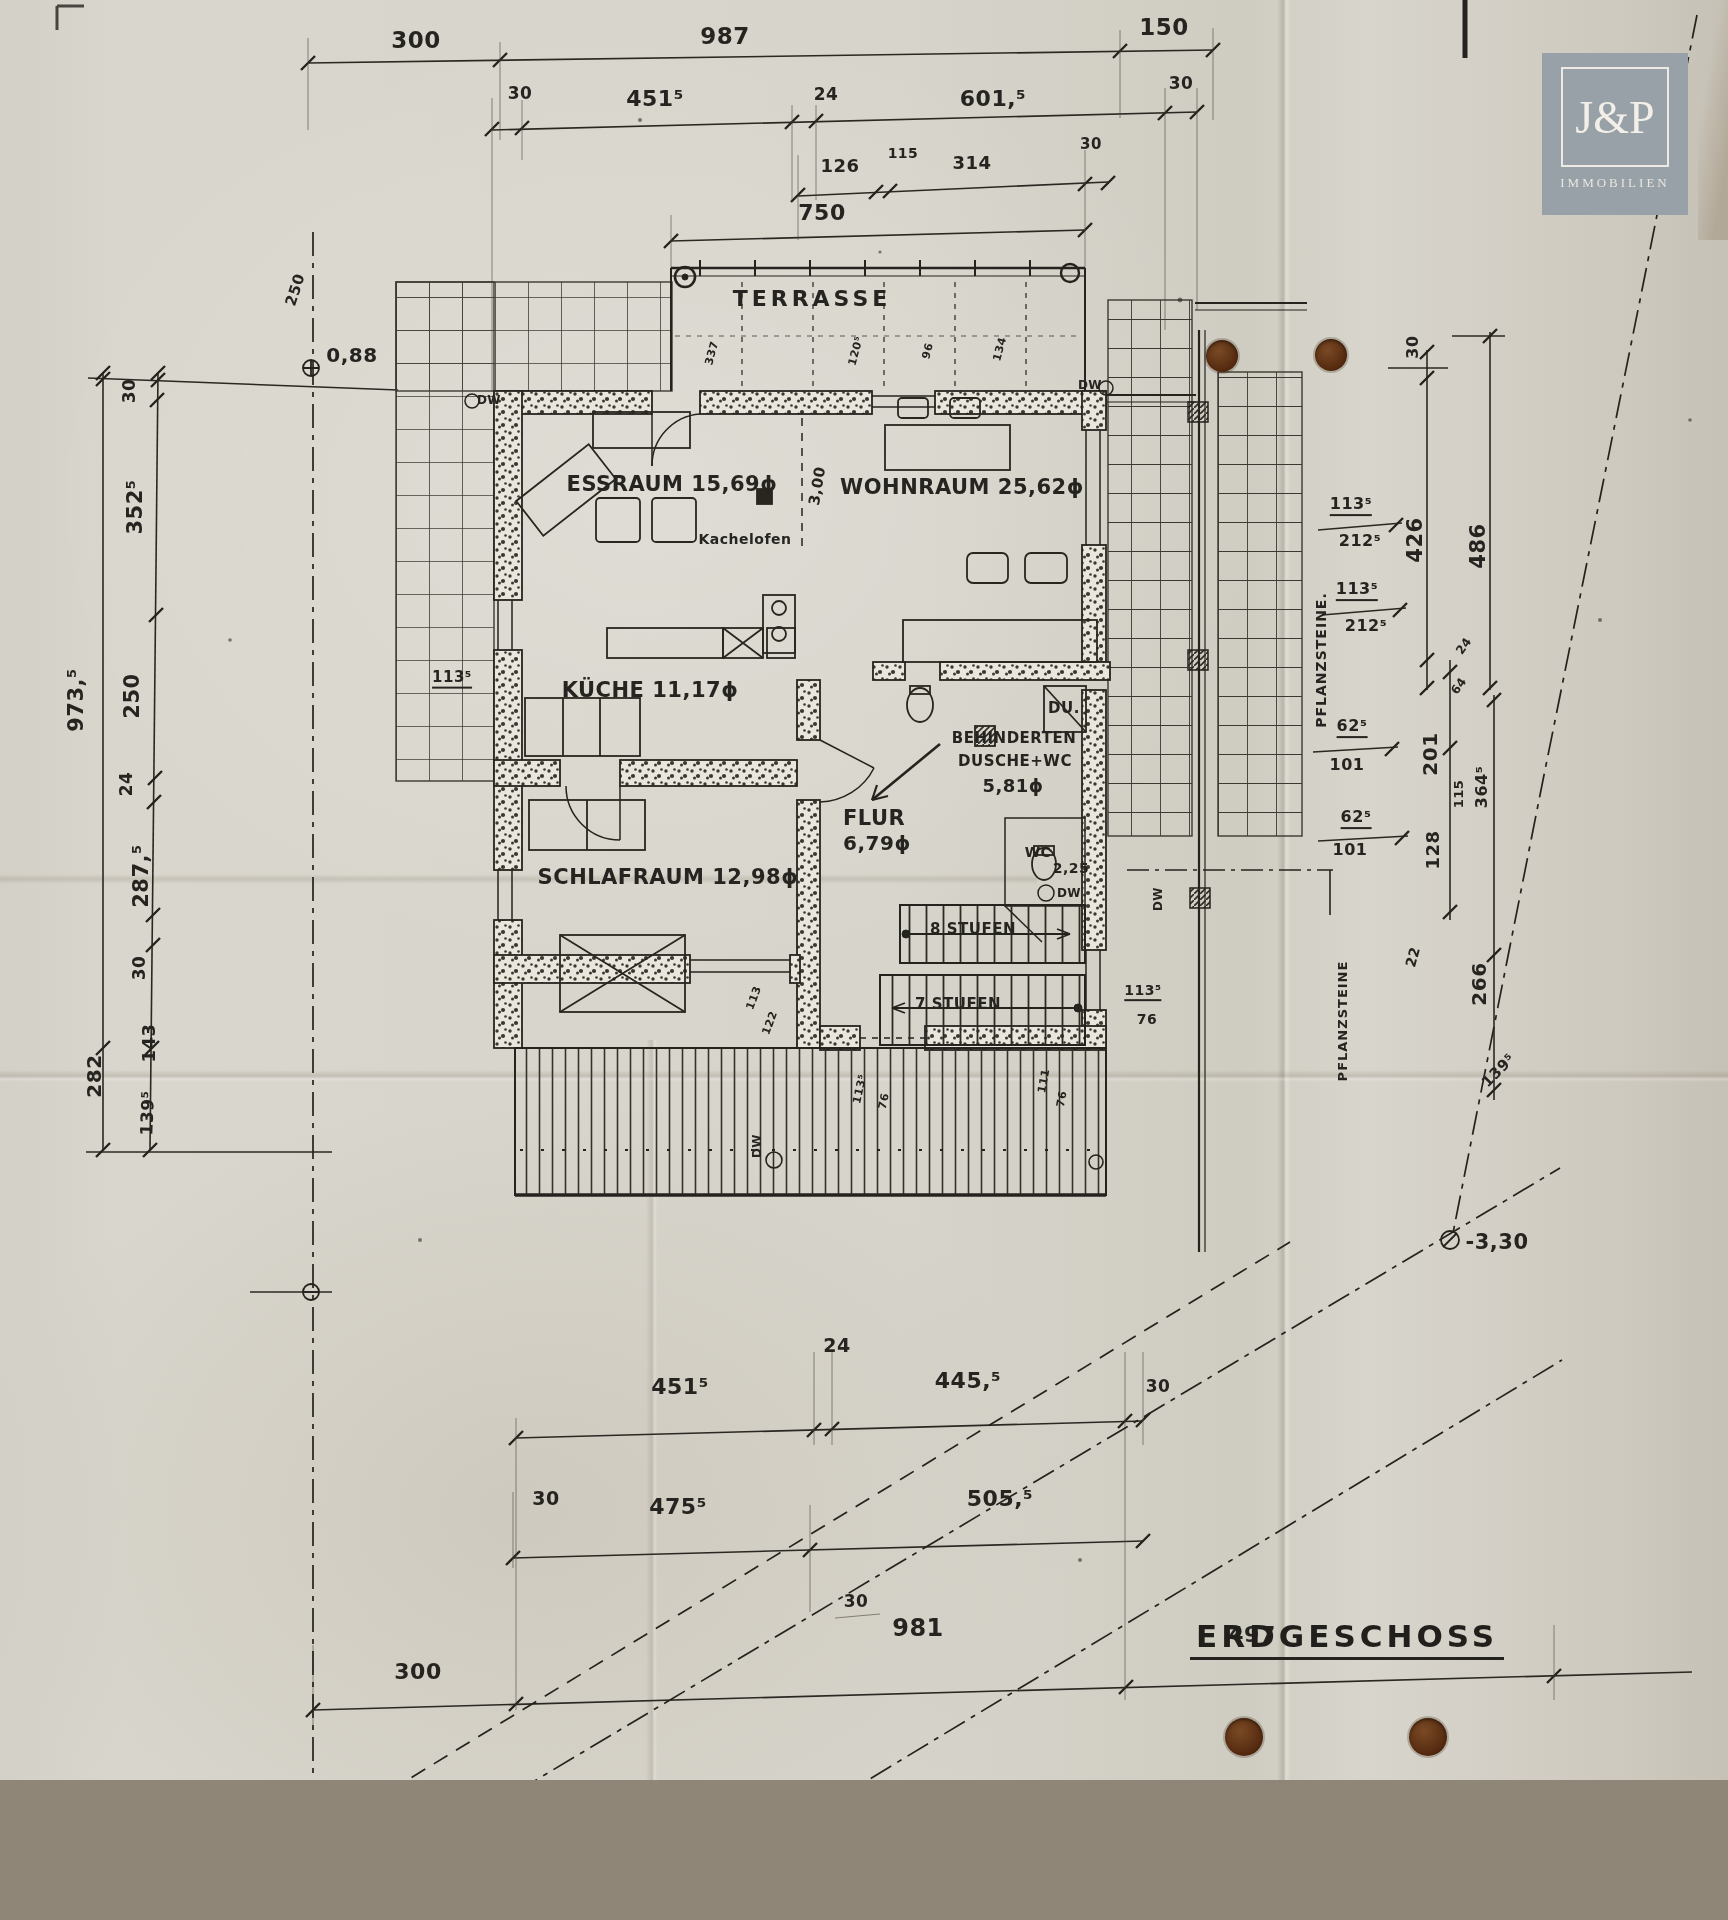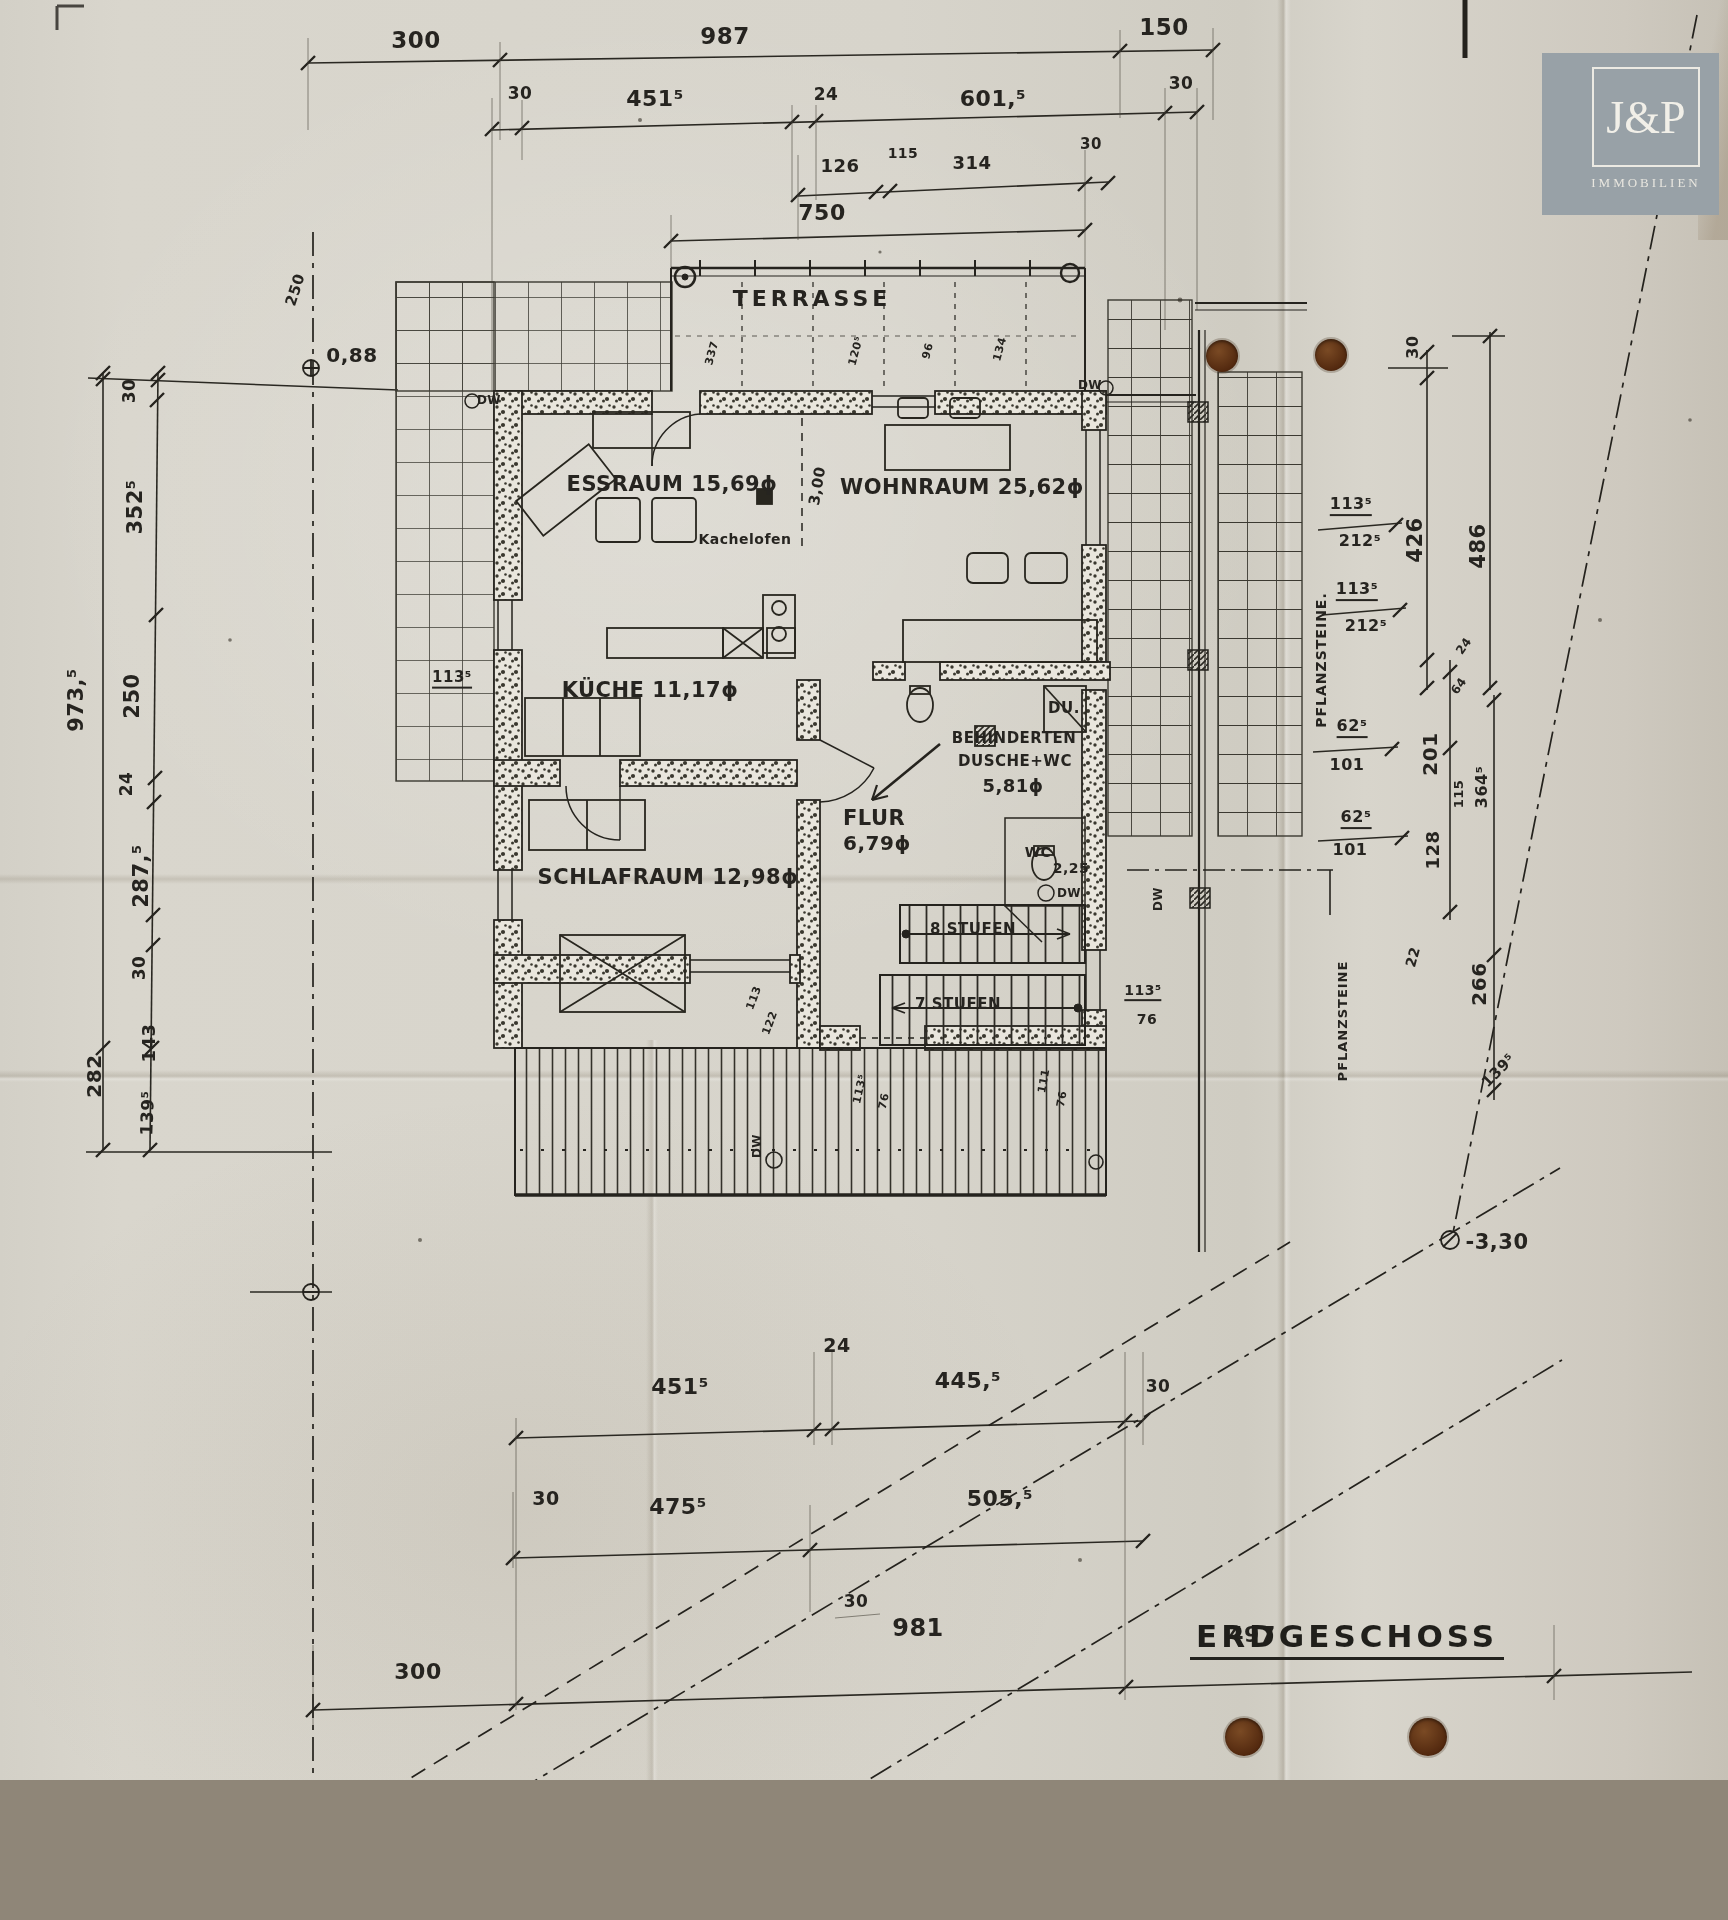--- a/index.html
+++ b/index.html
@@ -25,21 +25,21 @@
     background:linear-gradient(100deg,transparent 30%,#a2947f 80%);}
   svg{position:absolute;left:0;top:0;}
   #ann-layer{position:absolute;left:0;top:0;width:100%;height:100%;pointer-events:none;}
   .ann{position:absolute;white-space:pre-line;text-align:center;line-height:1.05;
     font-weight:bold;color:#262420;letter-spacing:.5px;}
   .ann.u{border-bottom:2px solid #262420;padding-bottom:1px;}
   .hole{position:absolute;border-radius:50%;
     background:radial-gradient(circle at 40% 35%, #7a4a24, #53290f 70%, #3a1c08);
     box-shadow:0 0 0 2px rgba(60,40,20,.25), inset 0 2px 3px rgba(0,0,0,.4);}
   #logo{position:absolute;left:1542px;top:53px;width:146px;height:162px;
-    background:#98a1a7;display:flex;flex-direction:column;align-items:center;padding-left:31px;}
+    background:#98a1a7;display:flex;flex-direction:column;align-items:center;}
   #logo .frame{margin-top:14px;width:104px;height:96px;border:2px solid #eceae3;
     display:flex;align-items:center;justify-content:center;}
   #logo .name{font-family:"Liberation Serif","DejaVu Serif",serif;font-size:46px;color:#f1efe8;}
   #logo .sub{margin-top:8px;font-size:13px;letter-spacing:3px;color:#e8e6df;
     font-family:"Liberation Serif","DejaVu Serif",serif;}
   #floor-title{position:absolute;left:1190px;top:1618px;font-size:31px;font-weight:bold;
     letter-spacing:4px;border-bottom:3px solid #23221e;padding:0 6px 3px 6px;color:#201f1b;}
 </style>
 </head>
 <body>

